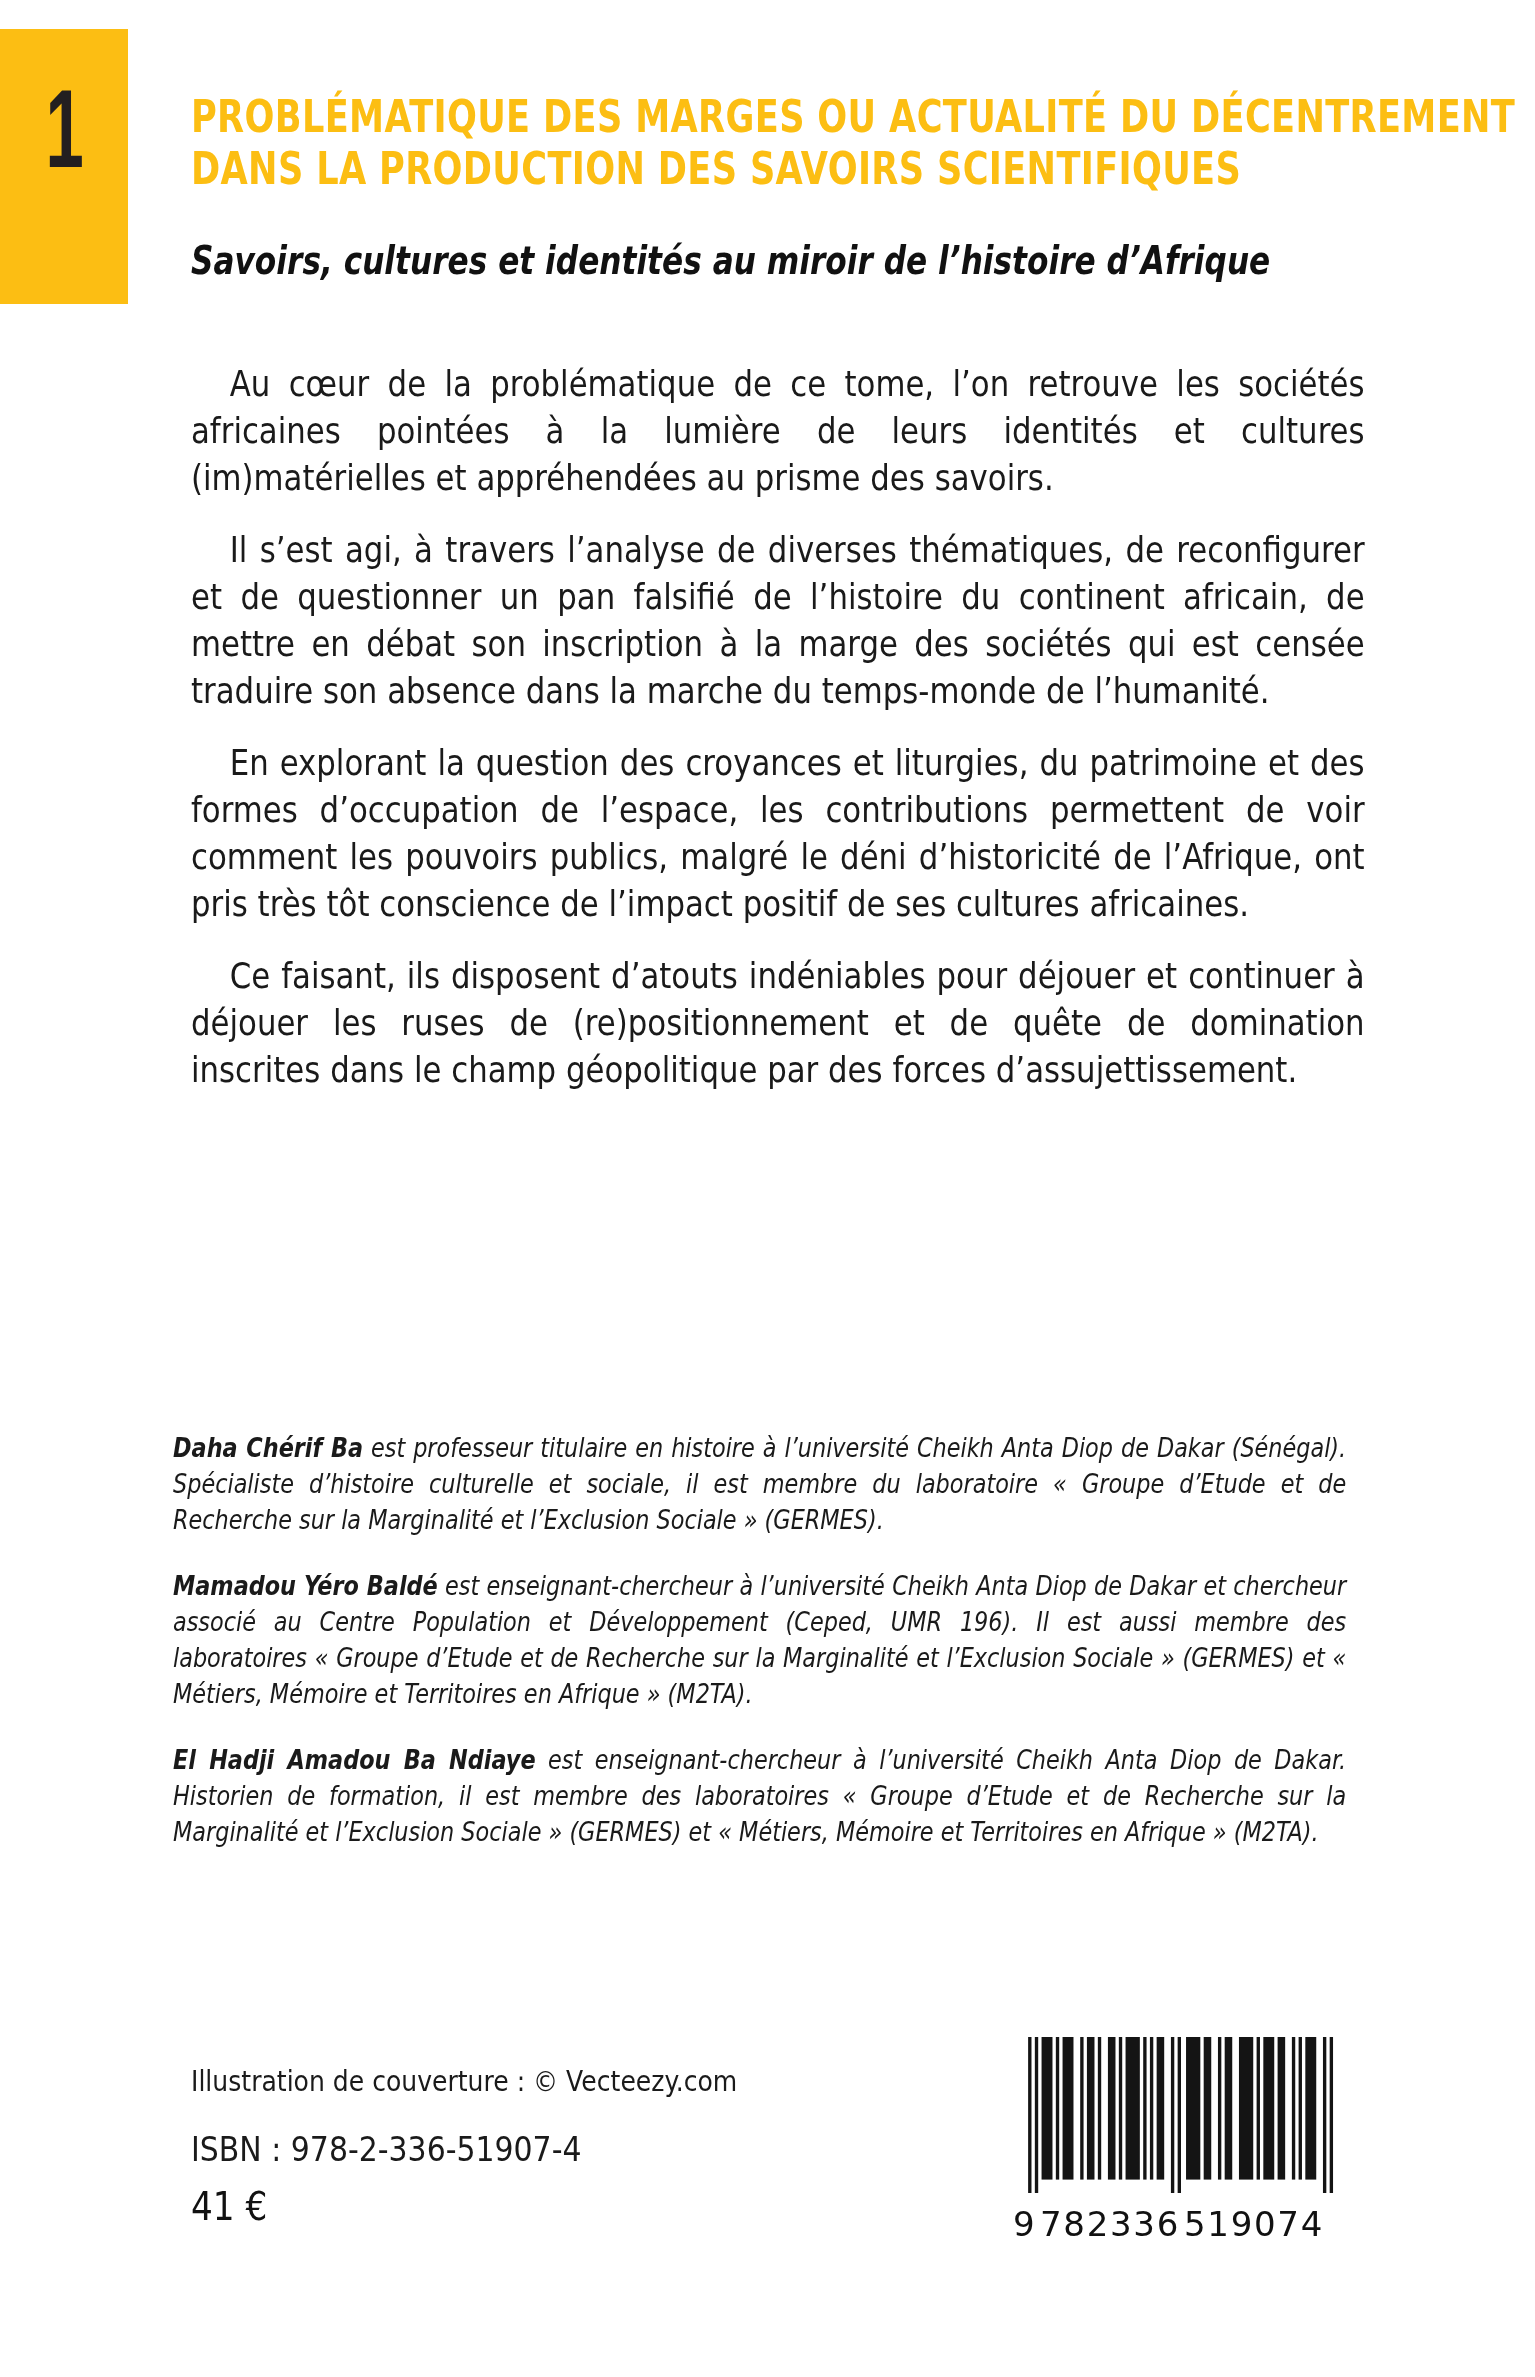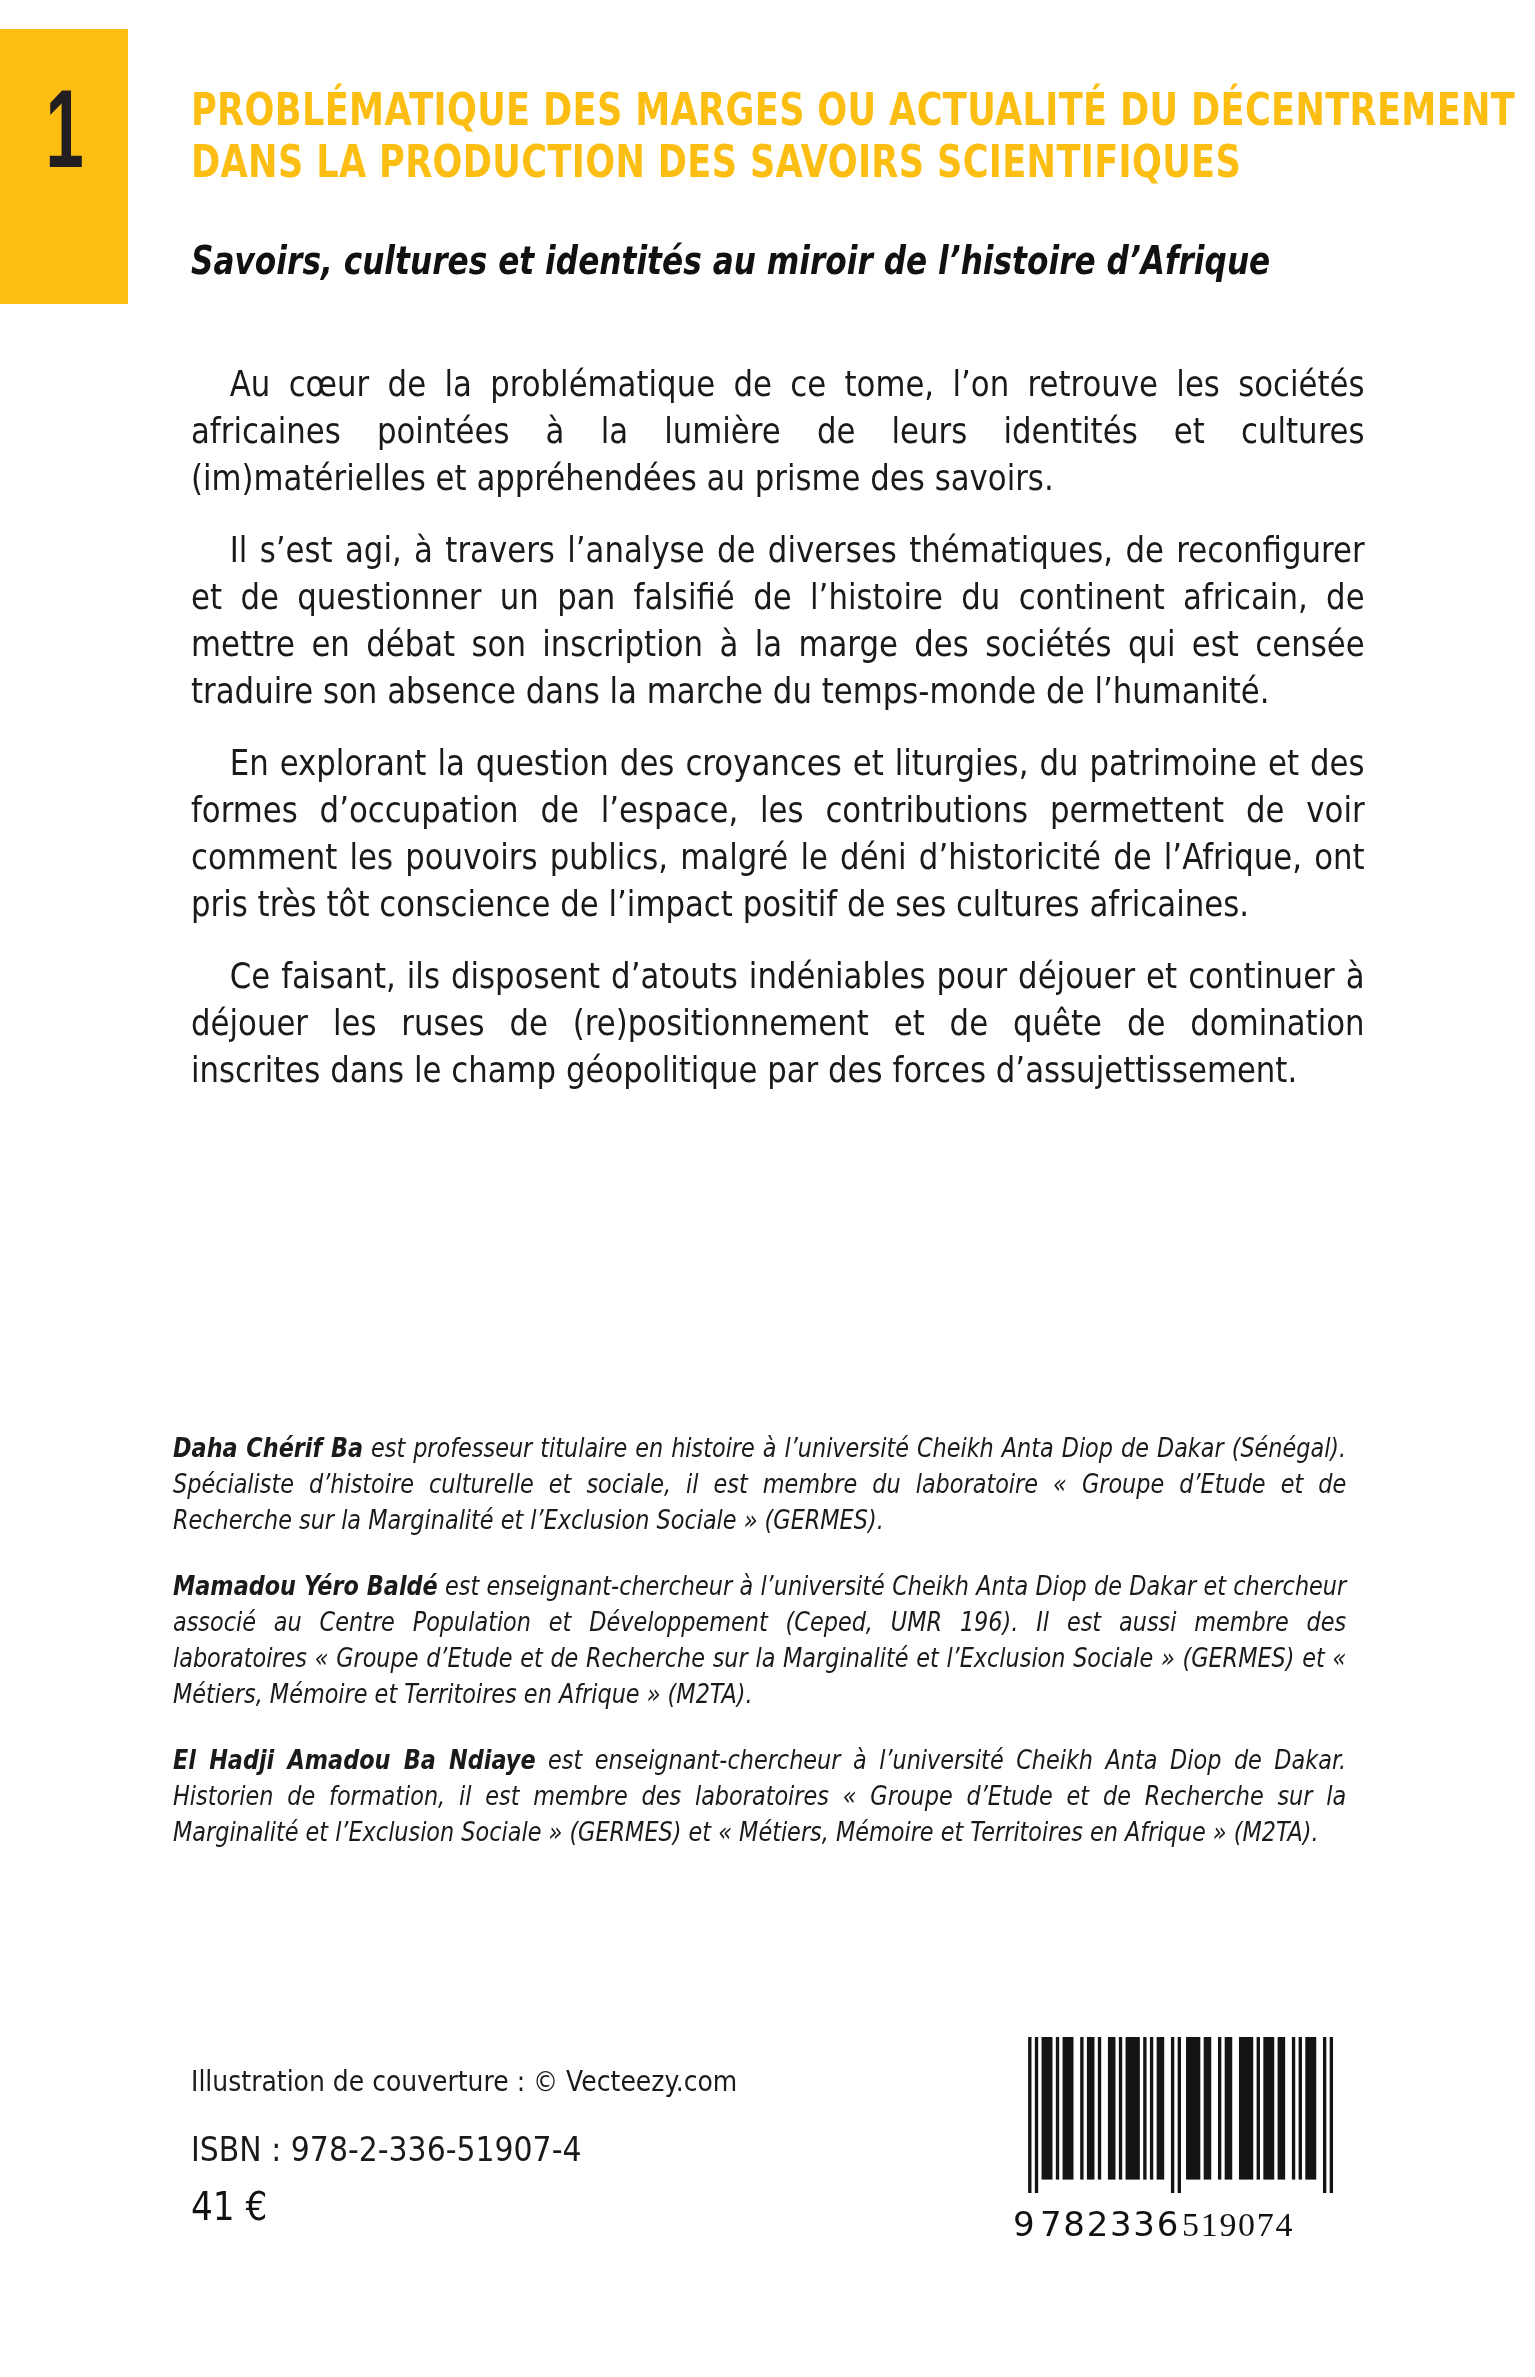--- a/index.html
+++ b/index.html
@@ -45,21 +45,21 @@
     line-height: 111px;
     color: #231f20;
     letter-spacing: -1.7px;
     transform: scaleX(0.62);
     transform-origin: center top;
   }
 
   #title-block {
     position: absolute;
     left: 191px;
-    top: 84px;
+    top: 91px;
     width: 1200px;
   }
   .title-line {
     font-family: "DejaVu Sans", sans-serif;
     font-weight: bold;
     font-size: 44px;
     line-height: 52px;
     letter-spacing: 0.4px;
     color: var(--accent, #FCBE13);
     white-space: nowrap;
@@ -197,21 +197,21 @@
     height: 44px;
     font-family: "DejaVu Sans", sans-serif;
     font-size: 34px;
     line-height: 44px;
     color: #111111;
     display: flex;
     align-items: baseline;
   }
   .bc-d-lead { width: 25px; text-align: left; }
   .bc-d-left { width: 144px; text-align: center; letter-spacing: 1.7px; margin-top: 24px; }
-  .bc-d-right { width: 144px; text-align: left; letter-spacing: 1.7px; font-family: Liberation Serif, serif; }
+  .bc-d-right { width: 144px; text-align: center; letter-spacing: 1.7px; }
 </style>
 </head>
 <body>
 
 <div id="header">
 
   <div id="series-badge" style="background: rgb(252, 190, 19);"></div>
   <div id="series-number" style="color: rgb(35, 31, 32);">1</div>
 
   <div id="title-block">

